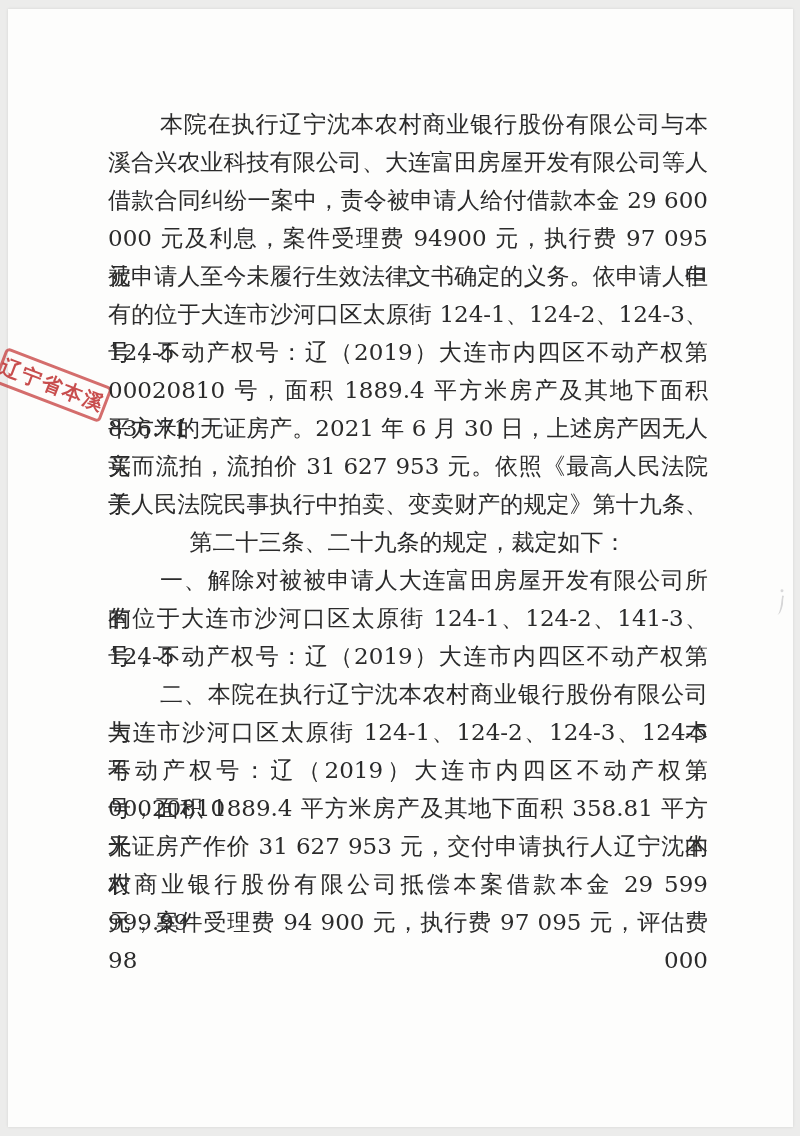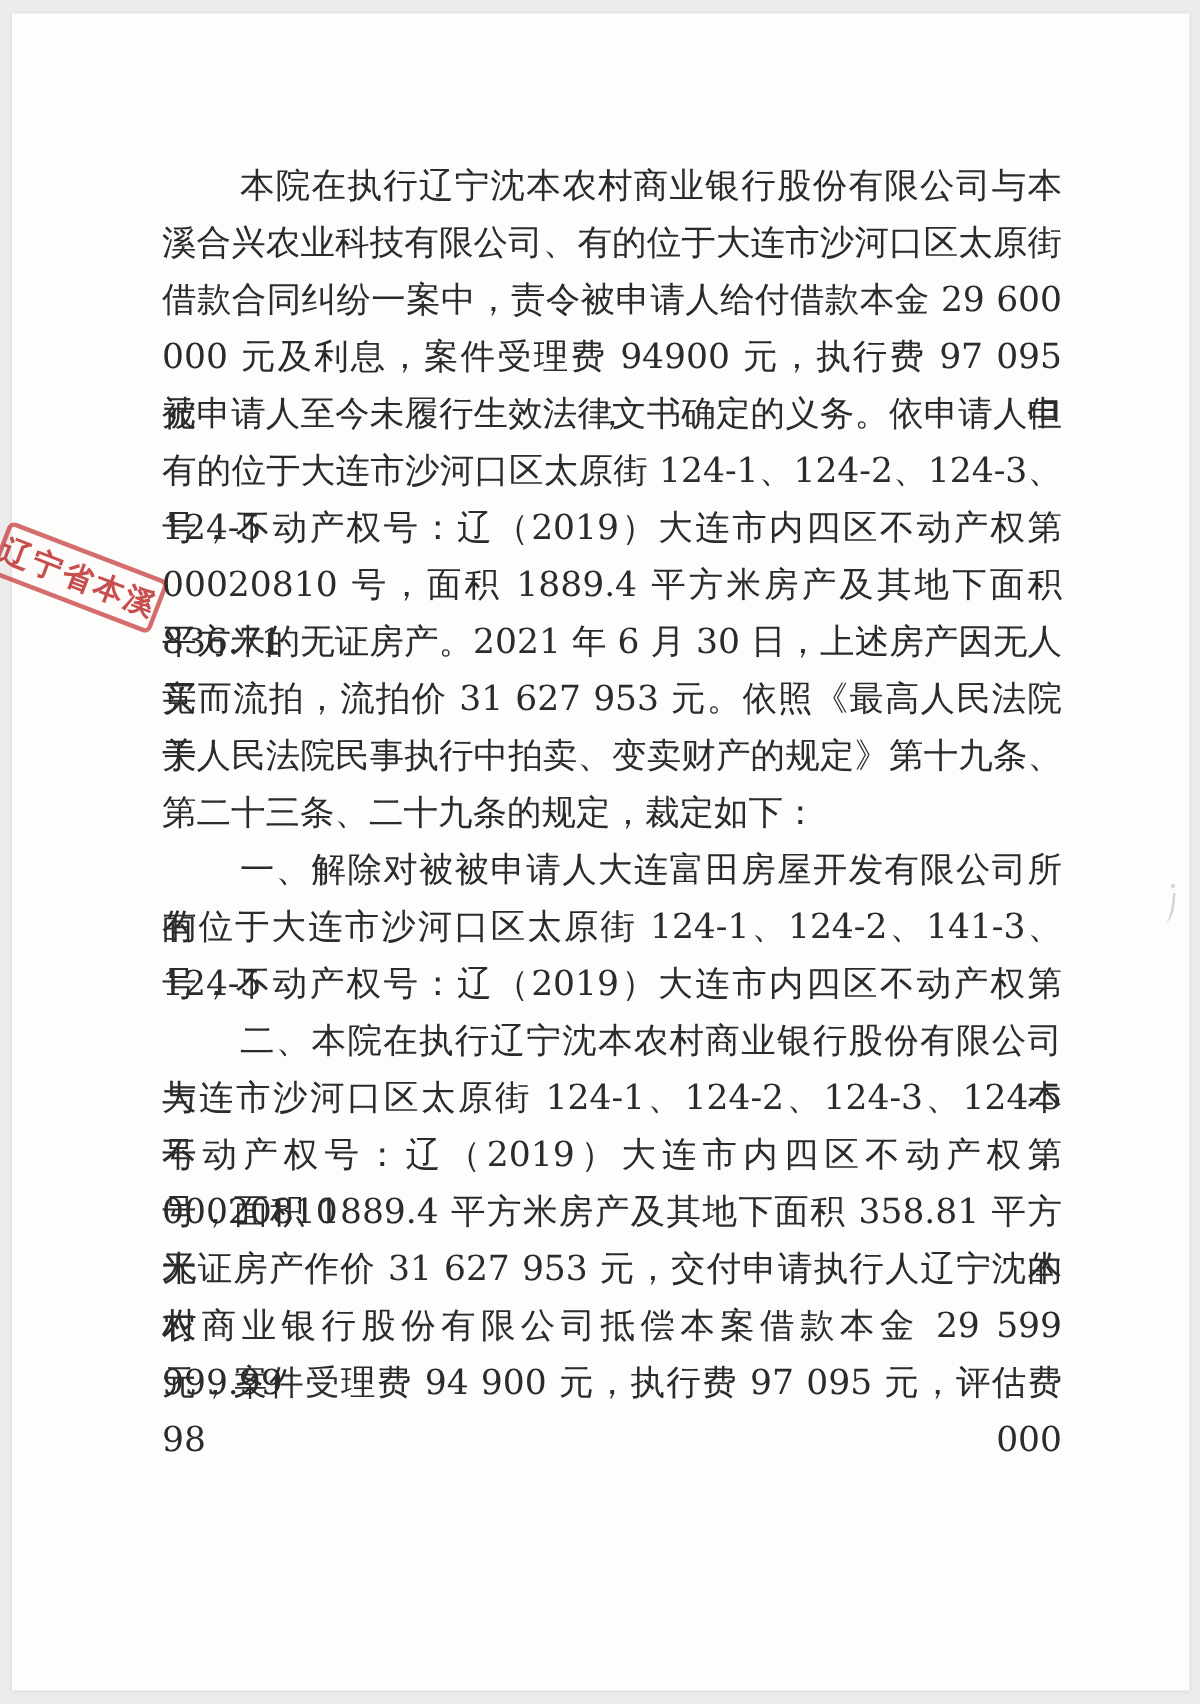--- a/index.html
+++ b/index.html
@@ -34,20 +34,21 @@
     color: #2b2b2b;
   }
   .line {
     display: block;
     width: 600px;
     height: 38px;
     line-height: 38px;
     font-size: 23px;
     white-space: normal;
     overflow: visible;
+    text-align: center;
   }
   .line.justify {
     text-align: justify;
     text-align-last: justify;
   }
   .line.indent {
     text-indent: 52px;
   }
   .stamp {
     position: absolute;
@@ -99,21 +100,21 @@
 
 <div class="backdrop">
   <div class="page">
 
     <div class="stamp">
       <span class="stamp-text">辽宁省本溪</span>
     </div>
 
     <div class="doc-body">
         <div class="line indent justify">本院在执行辽宁沈本农村商业银行股份有限公司与本</div>
-        <div class="line justify">溪合兴农业科技有限公司、有的位于大连市沙河口区太原街</div>
+        <div class="line justify">溪合兴农业科技有限公司、大连富田房屋开发有限公司等人</div>
         <div class="line justify">借款合同纠纷一案中，责令被申请人给付借款本金 29 600</div>
         <div class="line justify">000 元及利息，案件受理费 94900 元，执行费 97 095 元，但</div>
         <div class="line justify">被申请人至今未履行生效法律文书确定的义务。依申请人申</div>
         <div class="line justify">有的位于大连市沙河口区太原街 124-1、124-2、124-3、124-5</div>
         <div class="line justify">号，不动产权号：辽（2019）大连市内四区不动产权第</div>
         <div class="line justify">00020810 号，面积 1889.4 平方米房产及其地下面积 836.71</div>
         <div class="line justify">平方米的无证房产。2021 年 6 月 30 日，上述房产因无人竞</div>
         <div class="line justify">买而流拍，流拍价 31 627 953 元。依照《最高人民法院关</div>
         <div class="line justify">于人民法院民事执行中拍卖、变卖财产的规定》第十九条、</div>
         <div class="line">第二十三条、二十九条的规定，裁定如下：</div>

